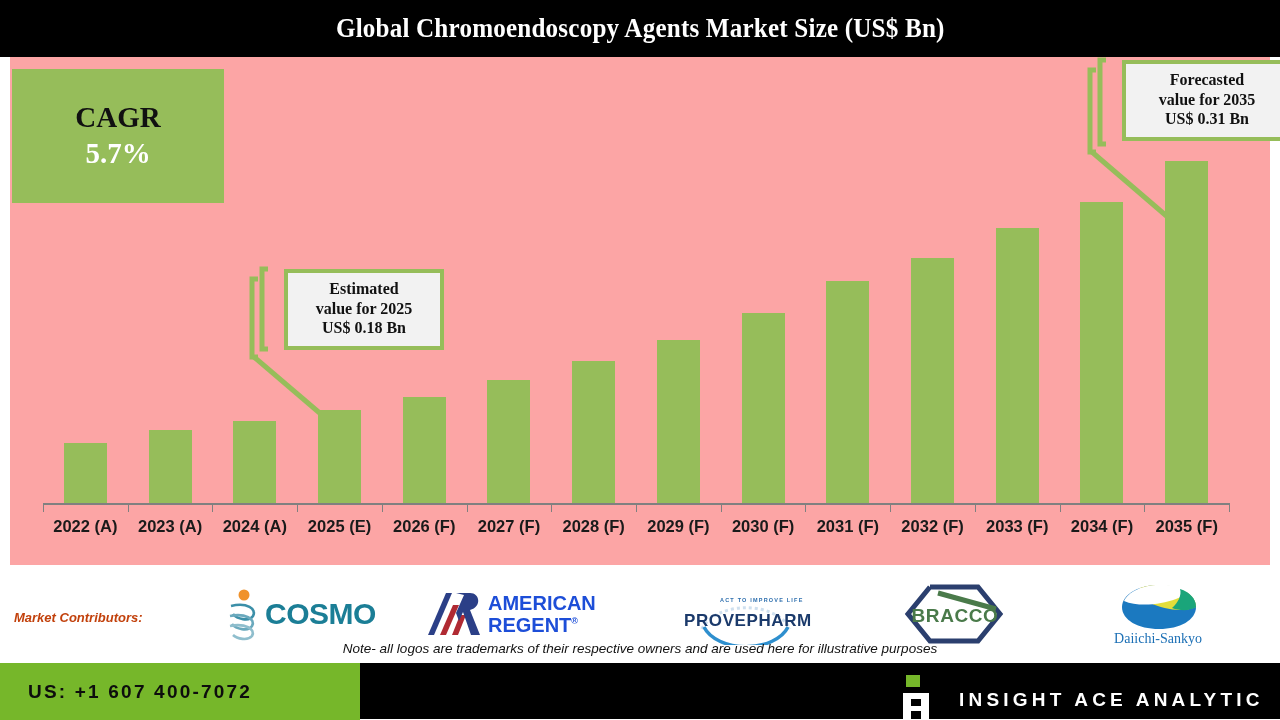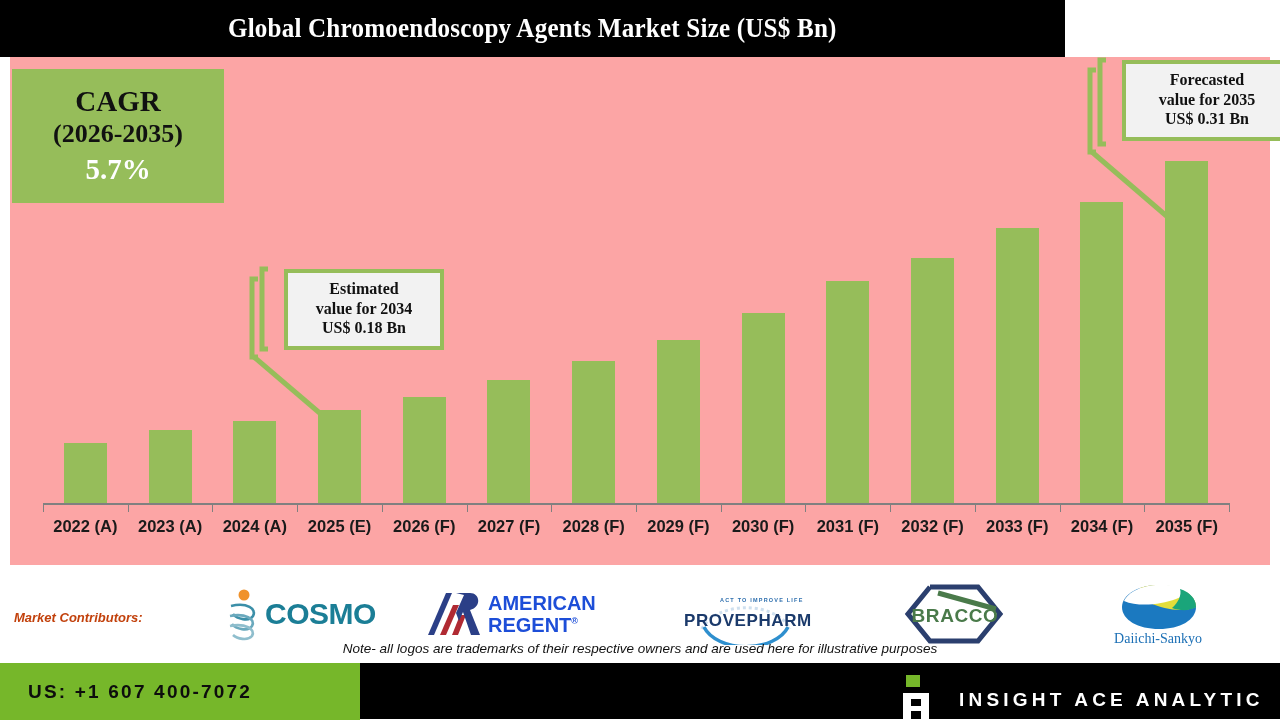--- a/index.html
+++ b/index.html
@@ -6,21 +6,21 @@
   body {
     width: 1280px; height: 720px;
     background: #ffffff;
     font-family: "Liberation Sans", sans-serif;
     overflow: hidden;
     position: relative;
   }
 
   
   .title-bar {
-    position: absolute; left: 0; top: 0; width: 1065px; height: 57px;
+    position: absolute; left: 0; top: 0; width: 1280px; height: 57px;
     background: #000000;
     display: flex; align-items: center; justify-content: center;
   }
   .title-text {
     color: #ffffff;
     font-family: "Liberation Serif", serif;
     font-weight: bold;
     font-size: 27px;
     letter-spacing: 0.2px;
     transform: scaleX(0.93);
@@ -201,38 +201,37 @@
 <body>
 
 <div class="title-bar">
   <div class="title-text">Global Chromoendoscopy Agents Market Size (US$ Bn)</div>
 </div>
 
 <div class="chart-panel">
 
   <div class="cagr-box">
     <div class="cagr-line1">CAGR</div>
-    <div class="cagr-line2">(2026-2035)</div>
     <div class="cagr-line3">5.7%</div>
   </div>
 
   <svg class="callout-connector" viewBox="0 0 1260 508" preserveAspectRatio="none">
 
     <polyline points="248,222 242,222 242,300 248,300" fill="none" stroke="#96bd5a" stroke-width="5"></polyline>
     <polyline points="258,212 252,212 252,292 258,292" fill="none" stroke="#96bd5a" stroke-width="5"></polyline>
     <line x1="244" y1="300" x2="312" y2="358" stroke="#96bd5a" stroke-width="5"></line>
 
     <polyline points="1086,13 1080,13 1080,95 1086,95" fill="none" stroke="#96bd5a" stroke-width="5"></polyline>
     <polyline points="1096,3 1090,3 1090,87 1096,87" fill="none" stroke="#96bd5a" stroke-width="5"></polyline>
     <line x1="1082" y1="95" x2="1160" y2="162" stroke="#96bd5a" stroke-width="5"></line>
   </svg>
 
   <div class="callout callout-2025">
     <div>Estimated</div>
-    <div>value for 2034</div>
+    <div>value for 2025</div>
     <div>US$ 0.18 Bn</div>
   </div>
 
   <div class="callout callout-2035">
     <div>Forecasted</div>
     <div>value for 2035</div>
     <div>US$ 0.31 Bn</div>
   </div>
 
   <div class="plot" id="plot">

